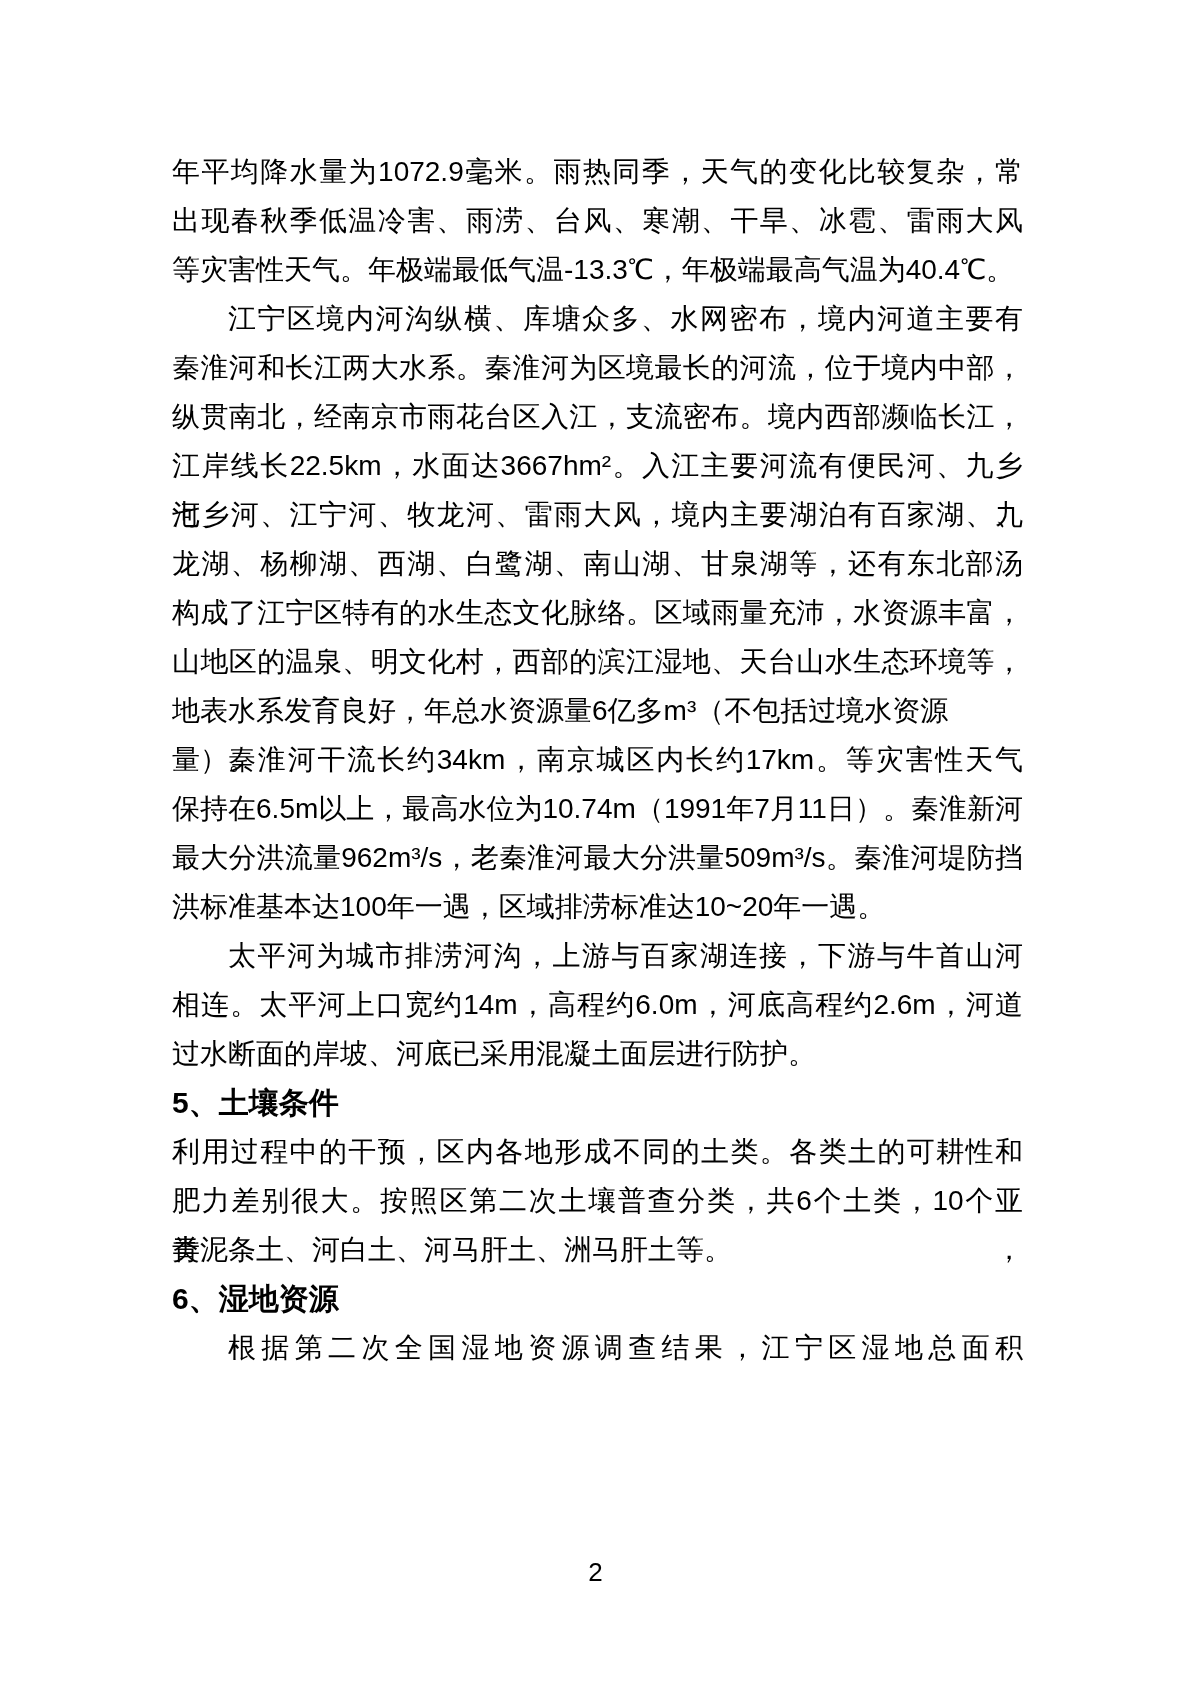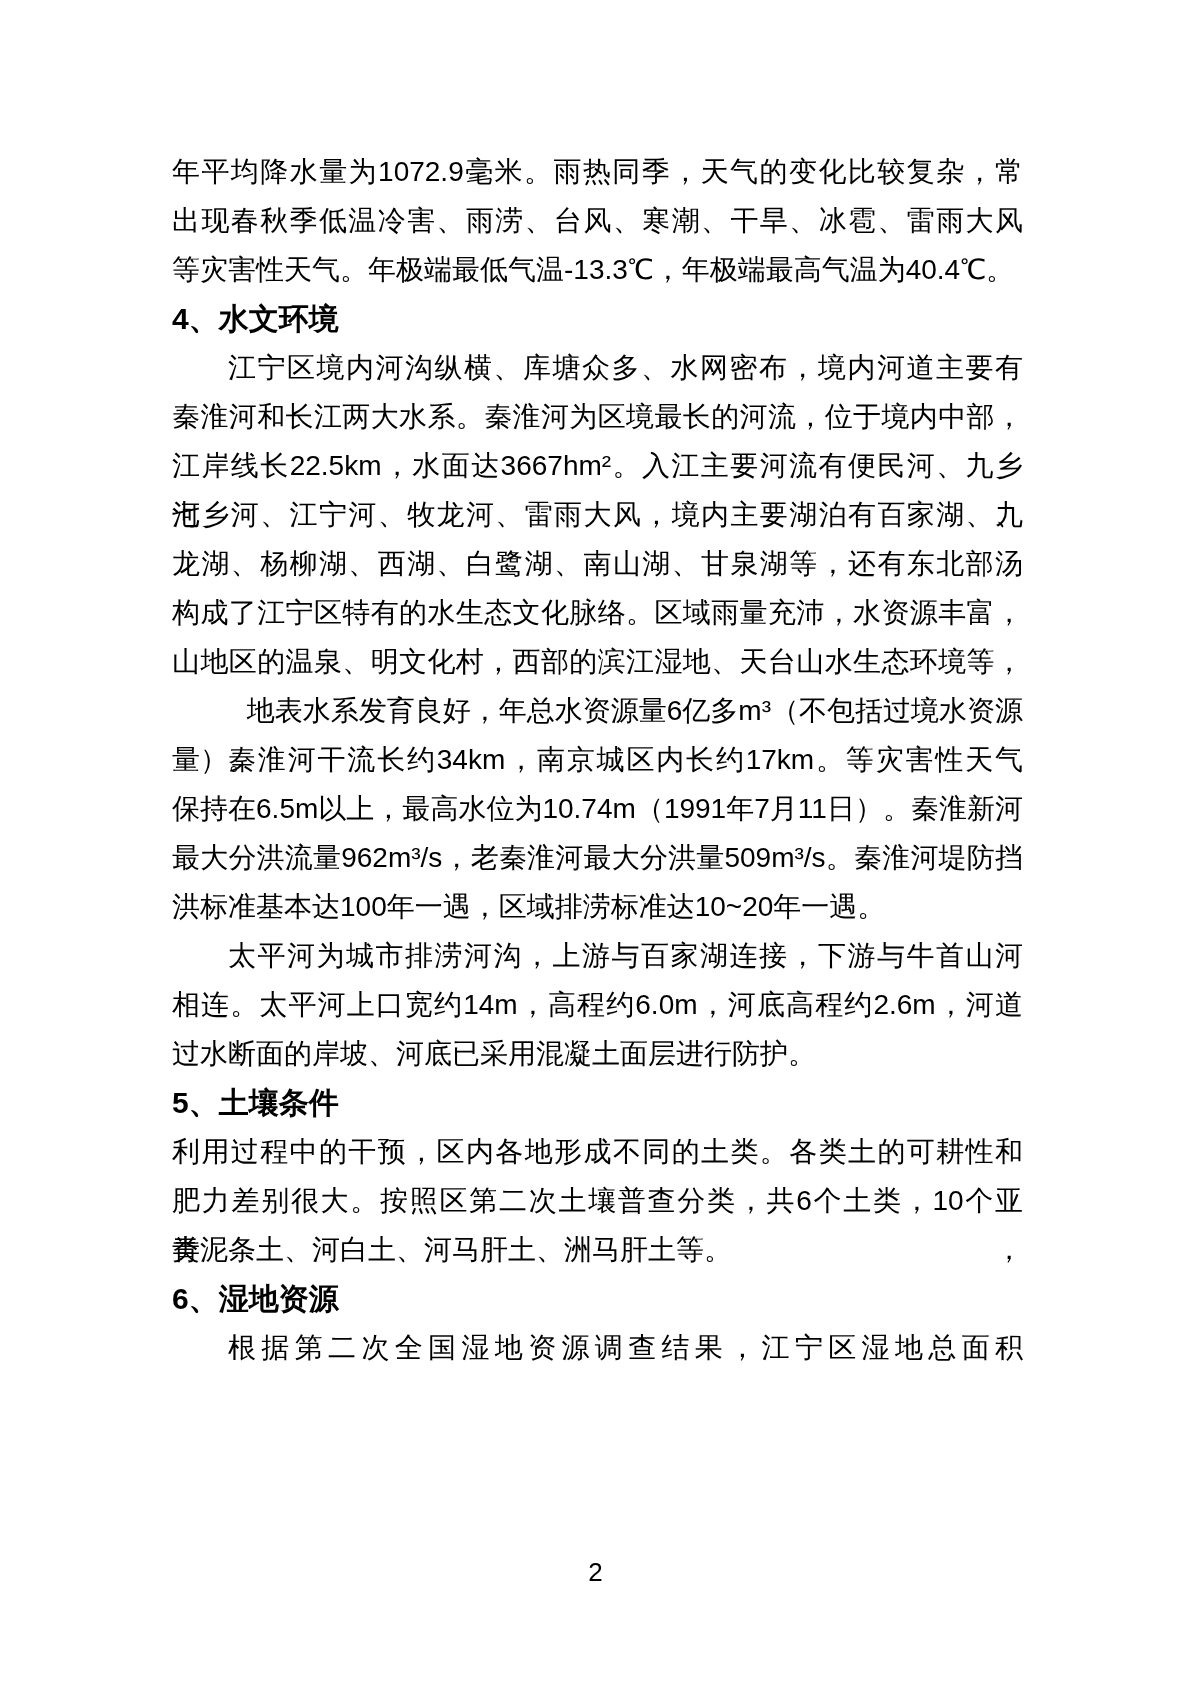--- a/index.html
+++ b/index.html
@@ -30,21 +30,21 @@
   
   .jl {
     white-space: normal;
     text-align: justify;
     text-align-last: justify;
     text-justify: inter-character;
   }
   
   .last {
     white-space: normal;
-    text-align: right;
+    text-align: left;
     text-align-last: left;
   }
   
   .ind { text-indent: 2em; }
   .heading {
     font-weight: bold;
     font-size: 30px;
   }
   .footer {
     position: absolute;
@@ -61,25 +61,25 @@
 
 <div class="page">
   <div class="content">
 
     <div class="para">
       <div class="line jl">年平均降水量为1072.9毫米。雨热同季，天气的变化比较复杂，常</div>
       <div class="line jl">出现春秋季低温冷害、雨涝、台风、寒潮、干旱、冰雹、雷雨大风</div>
       <div class="line last">等灾害性天气。年极端最低气温-13.3℃，年极端最高气温为40.4℃。</div>
     </div>
 
-    <div class="line heading">4、水文环境</div>
 
     <div class="para">
       <div class="line jl ind">江宁区境内河沟纵横、库塘众多、水网密布，境内河道主要有</div>
       <div class="line jl">秦淮河和长江两大水系。秦淮河为区境最长的河流，位于境内中部，</div>
+      <div class="line jl">纵贯南北，经南京市雨花台区入江，支流密布。境内西部濒临长江，</div>
       <div class="line jl">江岸线长22.5km，水面达3667hm²。入江主要河流有便民河、九乡河、</div>
       <div class="line jl">七乡河、江宁河、牧龙河、雷雨大风，境内主要湖泊有百家湖、九</div>
       <div class="line jl">龙湖、杨柳湖、西湖、白鹭湖、南山湖、甘泉湖等，还有东北部汤</div>
       <div class="line jl">构成了江宁区特有的水生态文化脉络。区域雨量充沛，水资源丰富，</div>
       <div class="line jl">山地区的温泉、明文化村，西部的滨江湿地、天台山水生态环境等，</div>
       <div class="line last">地表水系发育良好，年总水资源量6亿多m³（不包括过境水资源量）。</div>
     </div>
 
     <div class="para">
       <div class="line jl ind">秦淮河干流长约34km，南京城区内长约17km。等灾害性天气</div>

